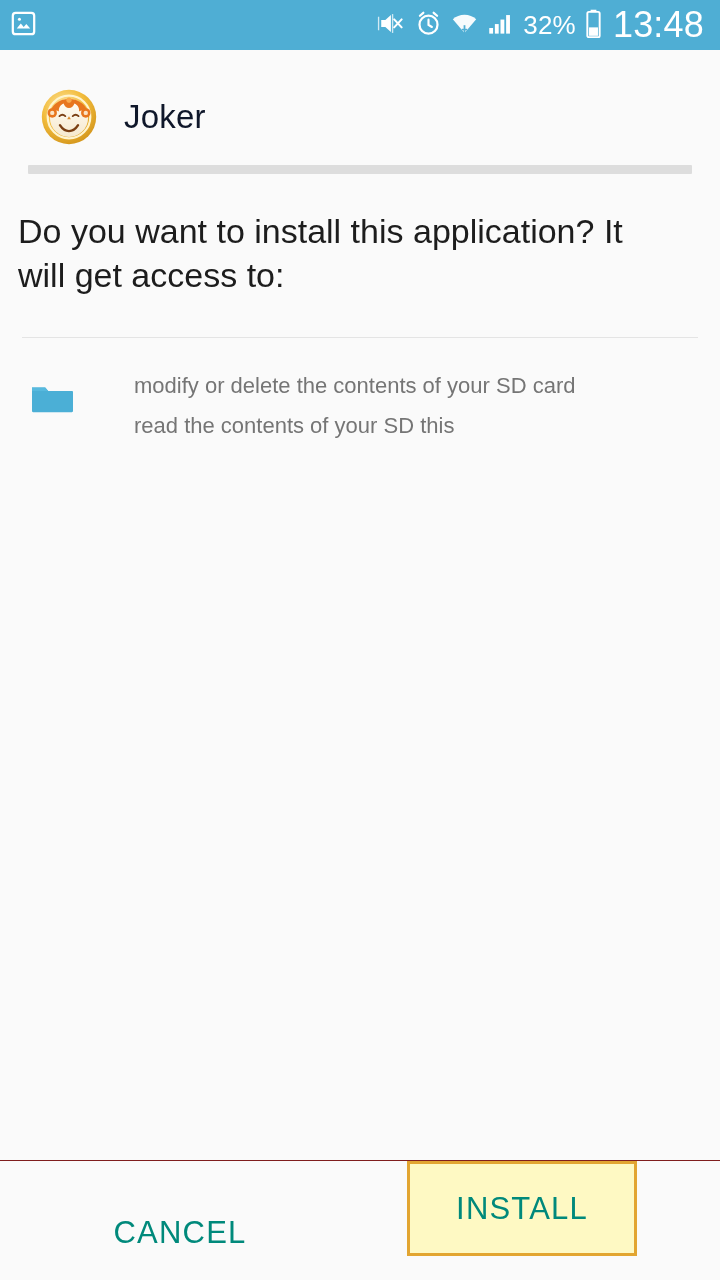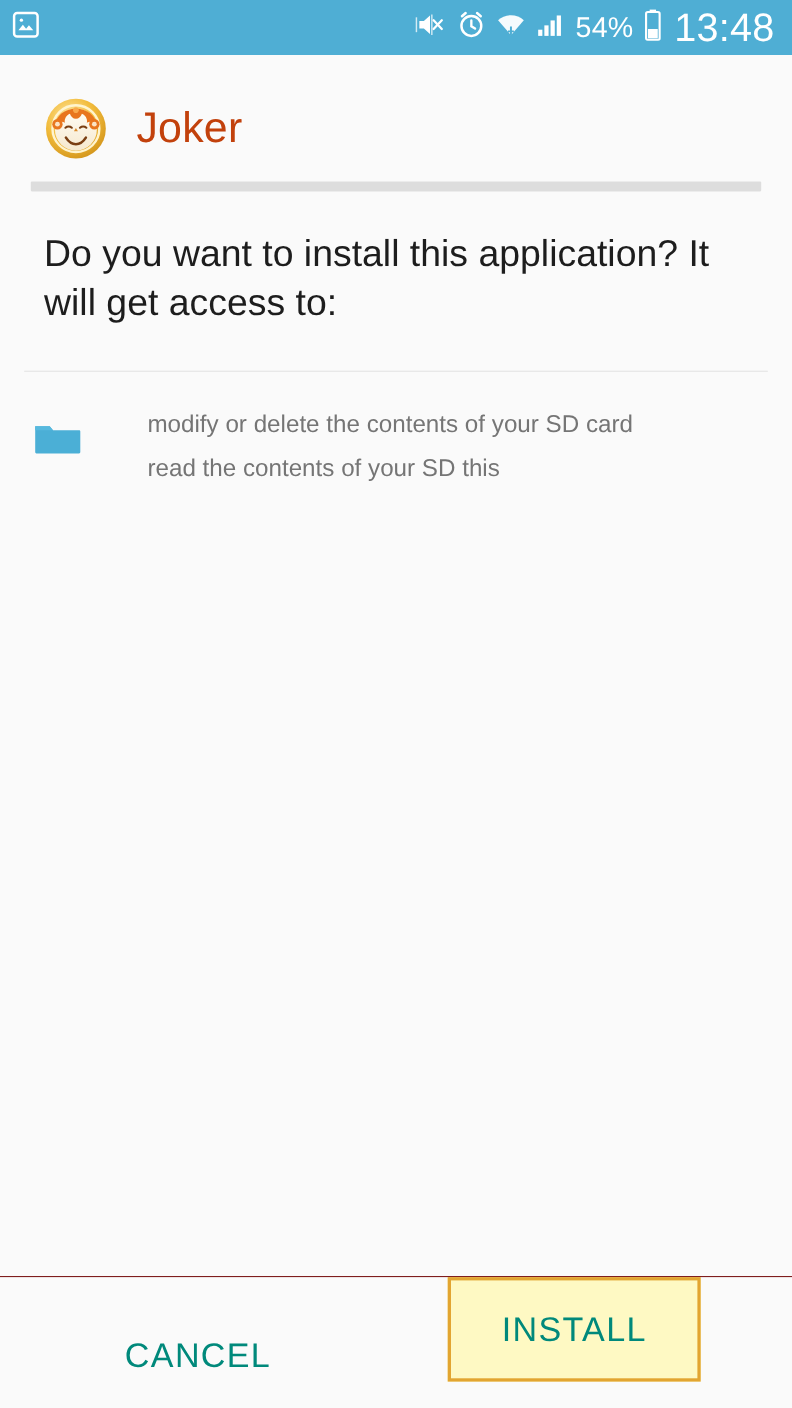--- a/index.html
+++ b/index.html
@@ -47,22 +47,22 @@
     display:flex; align-items:center;
     padding:28px 0 0 40px;
     height:105px;
   }
   .app-icon {
     width:58px; height:58px;
     flex:0 0 auto;
     margin-right:26px;
   }
   .app-title {
-    font-size:39px;
-    color:#c2410c;
+    font-size:33px;
+    color:#0f172a;
     font-weight:400;
     letter-spacing:0.2px;
     line-height:1;
     text-align:right;
   }
 
   
   .divider-thick {
     height:9px;
     background:#DDDDDD;
@@ -72,21 +72,21 @@
   }
   .divider-thin {
     height:1px;
     background:#E4E4E4;
     margin:0 22px;
     flex:0 0 auto;
   }
 
   
   .prompt {
-    padding:36px 42px 40px 40px;
+    padding:36px 42px 40px 18px;
     font-size:34px;
     line-height:1.28;
     color:#1d1d1d;
     flex:0 0 auto;
   }
 
   
   .perm-area {
     flex:1 1 auto;
     padding-top:28px;
@@ -193,21 +193,21 @@
 
       <span class="sb-icon">
         <svg width="27" height="27" viewBox="0 0 24 24">
           <rect x="2" y="16" width="3.4" height="5" fill="#ffffff"></rect>
           <rect x="7" y="12.5" width="3.4" height="8.5" fill="#ffffff"></rect>
           <rect x="12" y="8.5" width="3.4" height="12.5" fill="#ffffff"></rect>
           <rect x="17" y="4.5" width="3.4" height="16.5" fill="#ffffff"></rect>
         </svg>
       </span>
 
-      <span class="sb-text sb-pct">54%</span>
+      <span class="sb-text sb-pct">32%</span>
 
       <span class="sb-icon">
         <svg width="17" height="29" viewBox="0 0 12 24">
           <rect x="3.6" y="0.6" width="4.8" height="2" fill="#ffffff"></rect>
           <rect x="0.9" y="2.4" width="10.2" height="21" rx="1.3" fill="none" stroke="#ffffff" stroke-width="1.6"></rect>
           <rect x="2.3" y="15.2" width="7.4" height="7" fill="#ffffff"></rect>
         </svg>
       </span>
 
       <span class="sb-text sb-clock">13:48</span>

